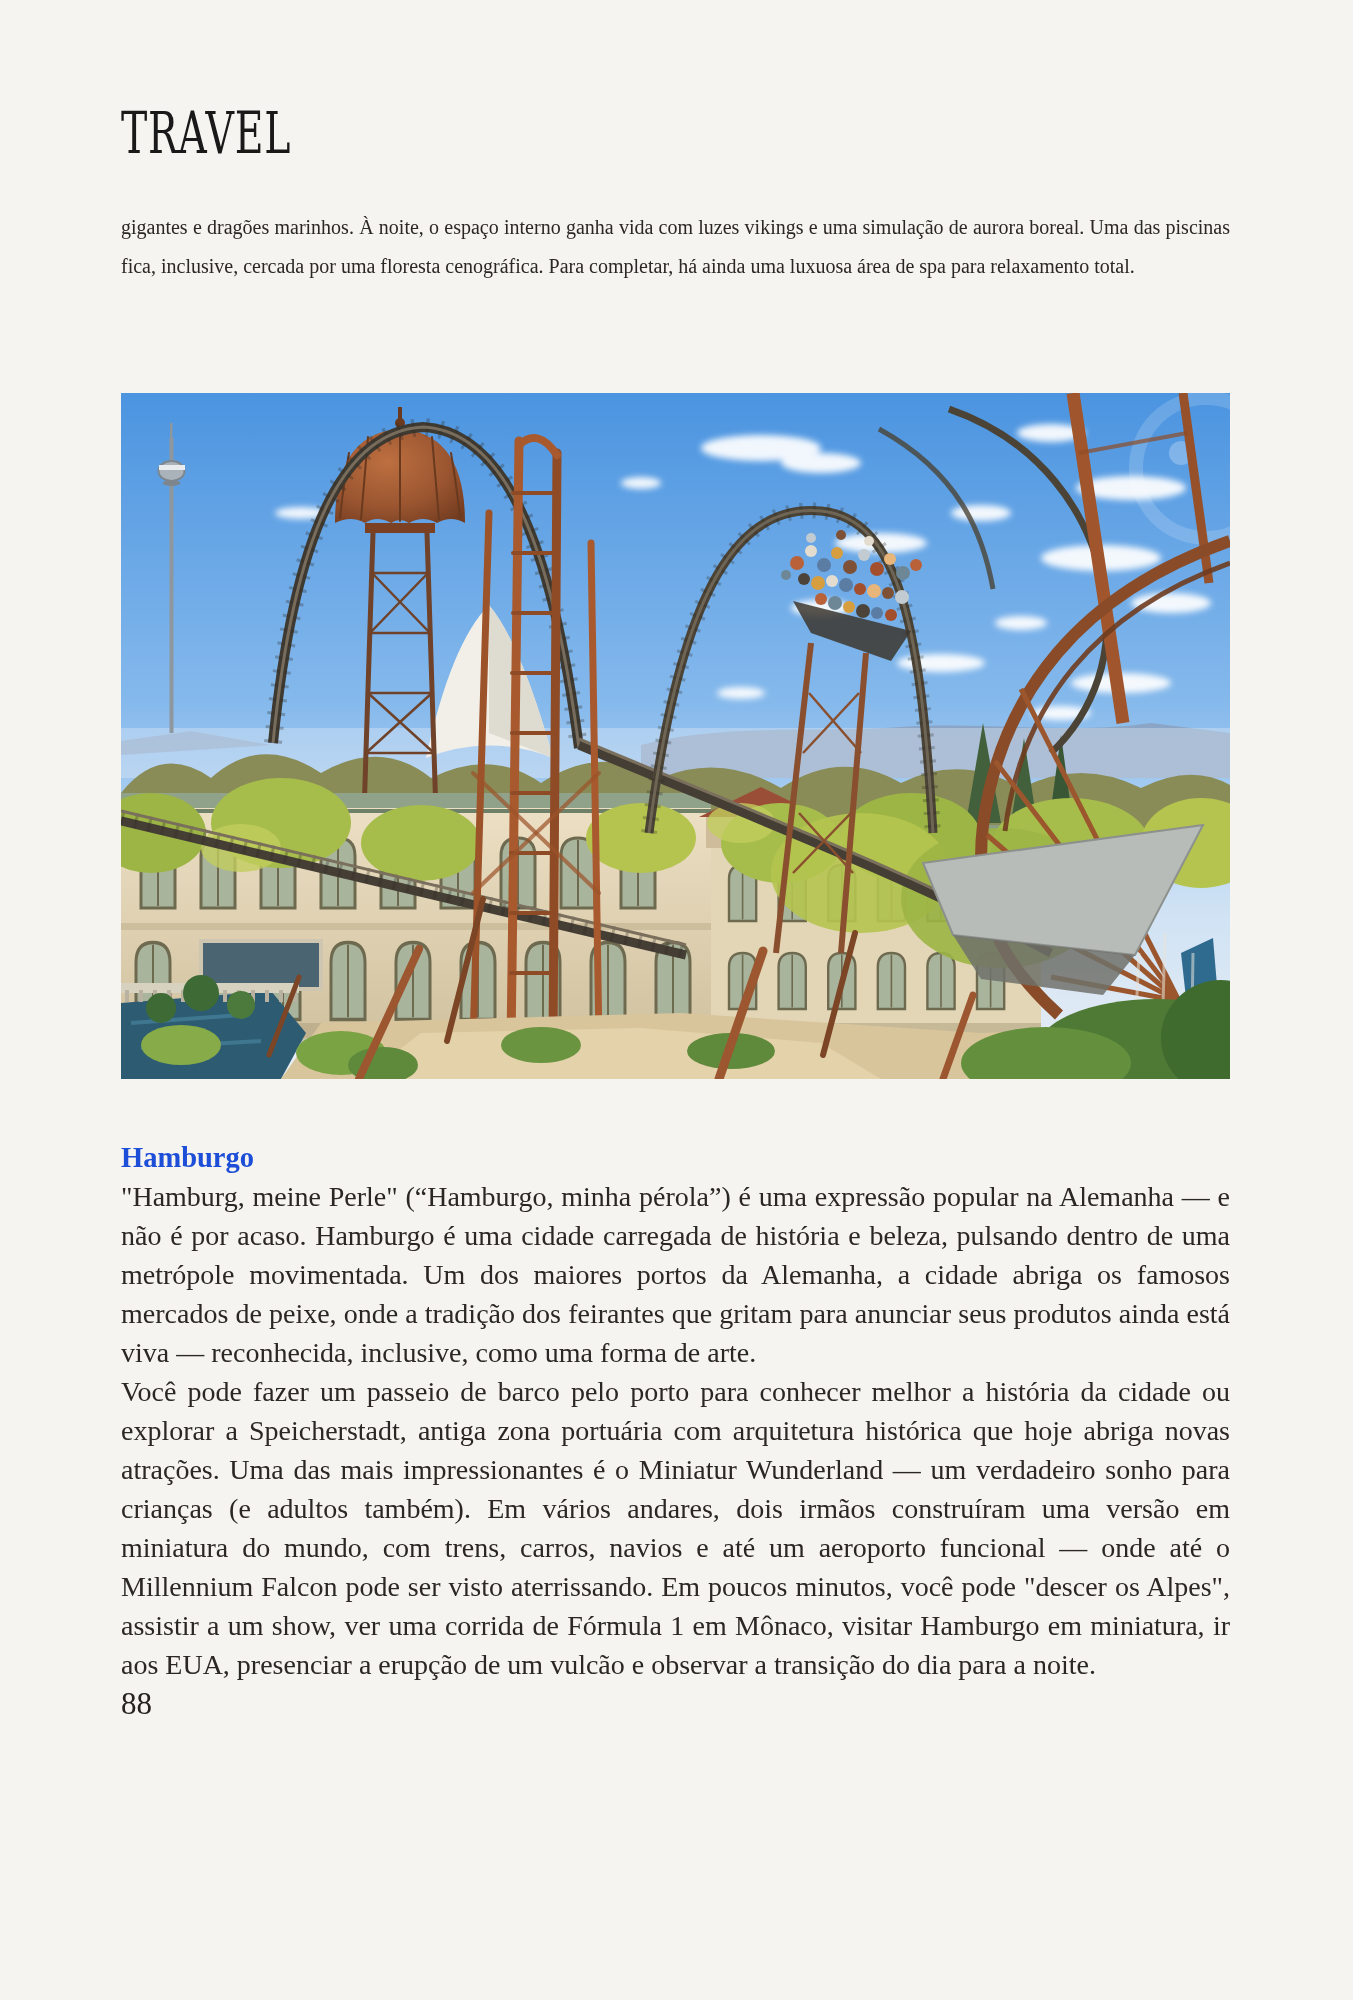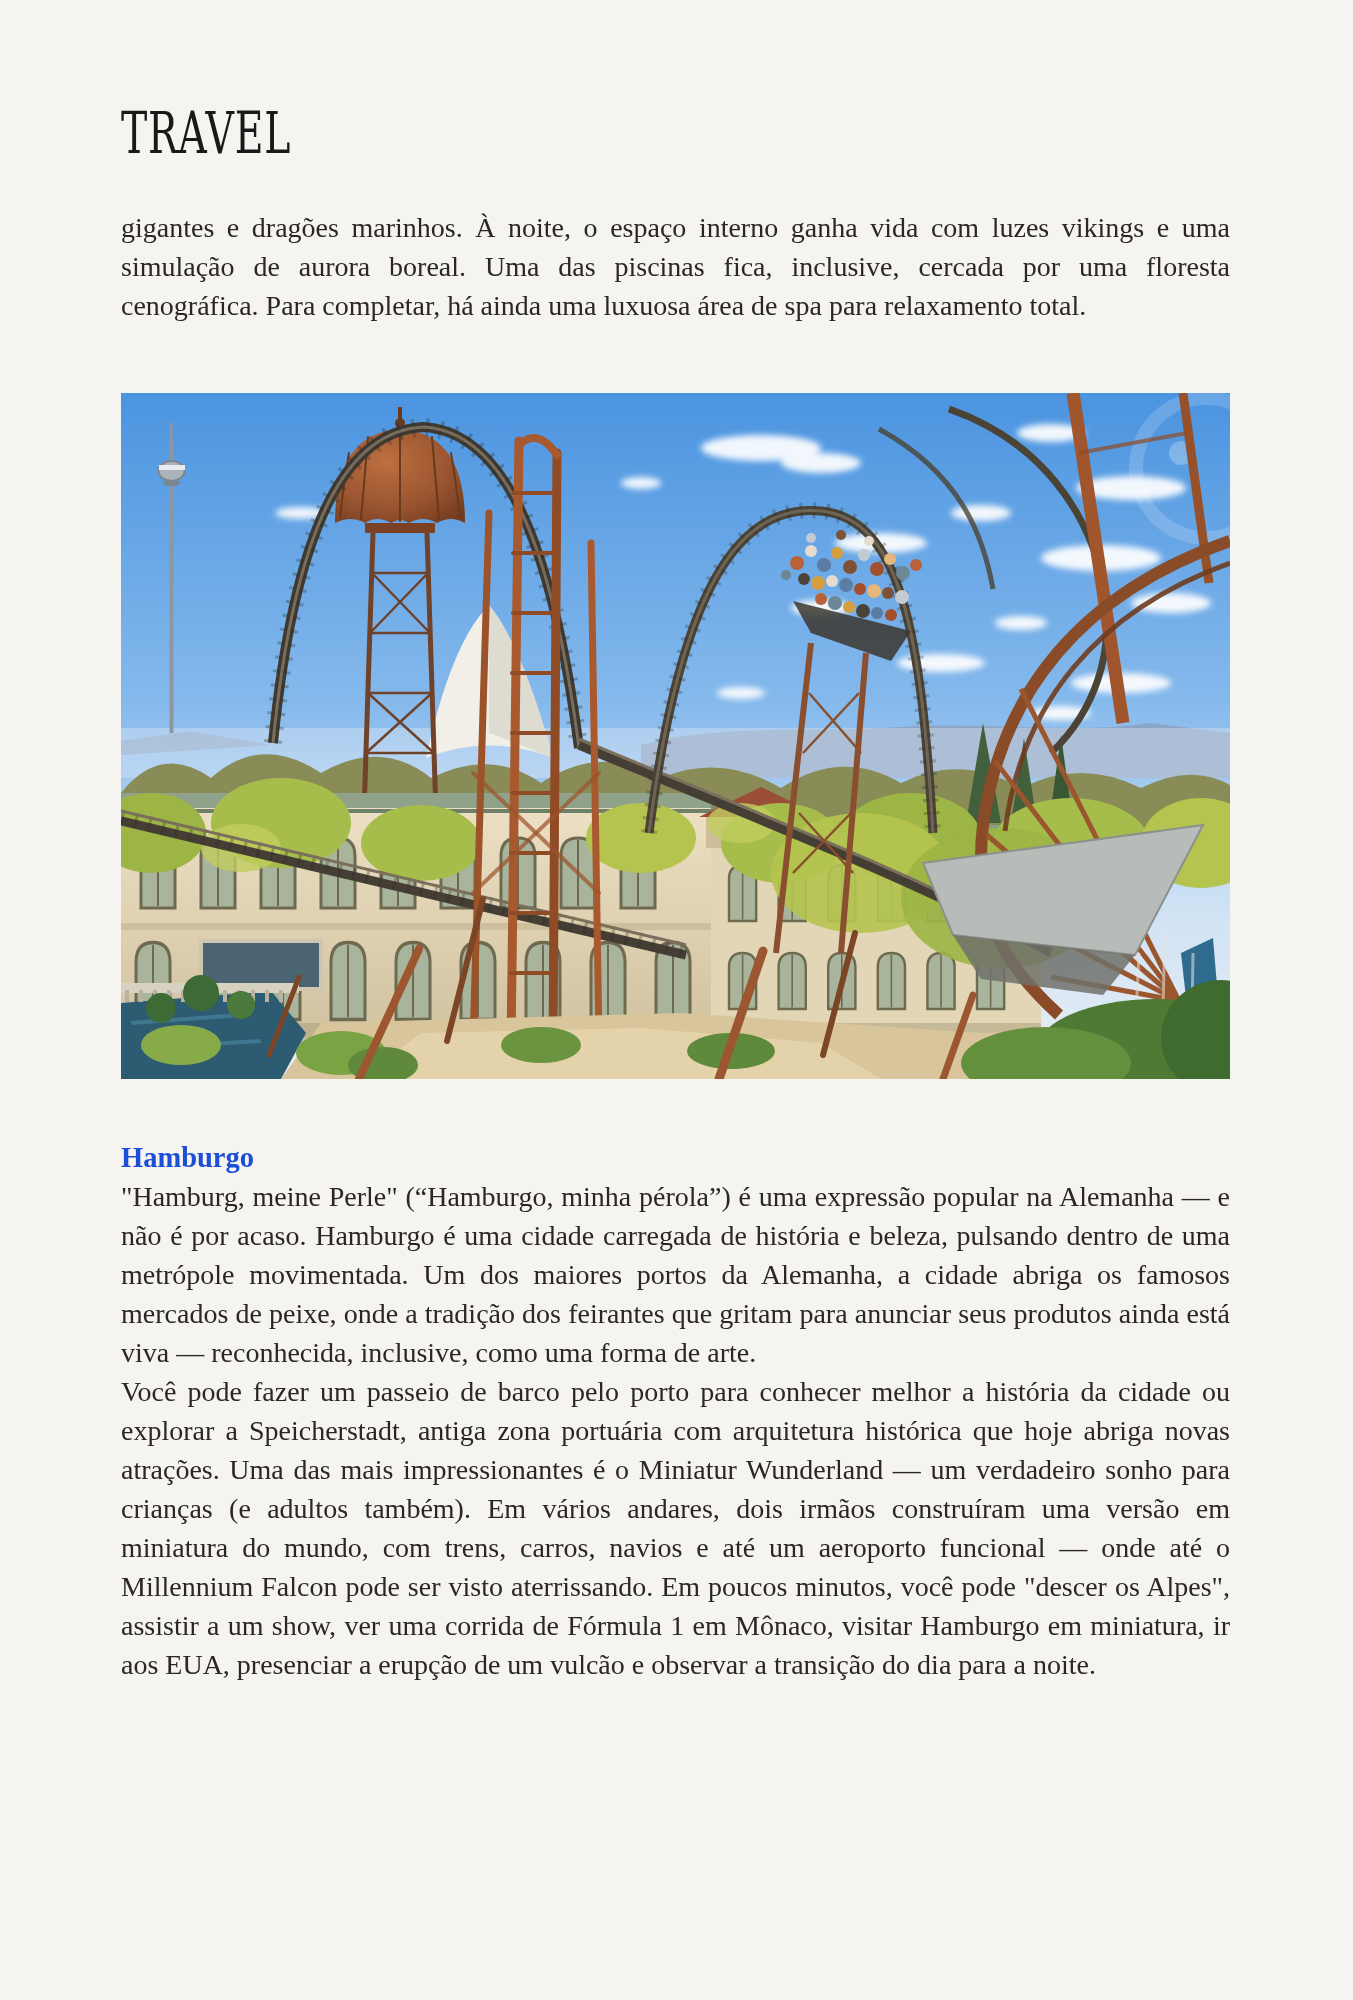--- a/index.html
+++ b/index.html
@@ -14,21 +14,21 @@
   .travel {
     position:absolute; left:121px; top:104px; margin:0;
     font-family:"DejaVu Serif", serif;
     font-size:58px; font-weight:500; line-height:1;
     letter-spacing:1px; color:#191919;
     transform:scaleX(.68); transform-origin:left top;
     white-space:nowrap;
   }
   .intro {
     position:absolute; left:121px; top:208px; width:1109px;
-    font-size:28px; line-height:39px; text-align:justify; margin:0;
+    font-size:20px; line-height:39px; text-align:justify; margin:0;
   }
   figure.photo {
     position:absolute; left:121px; top:393px; width:1109px; height:686px;
     margin:0; overflow:hidden; background:#9dbede;
   }
   figure.photo svg { display:block; width:100%; height:100%; }
   .bodytext { position:absolute; left:121px; top:1138px; width:1109px; }
   .bodytext h2 {
     font-size:28.5px; line-height:39px; margin:0; font-weight:700; color:#1d4ed8;
   }
@@ -361,15 +361,16 @@
         <ellipse cx="925" cy="670" rx="85" ry="36" fill="#64903e"></ellipse>
         <ellipse cx="1100" cy="645" rx="60" ry="58" fill="#3f6b2e"></ellipse>
       </g>
     </svg>
   </figure>
 
   <section class="bodytext">
     <h2>Hamburgo</h2>
     <p>"Hamburg, meine Perle" (“Hamburgo, minha pérola”) é uma expressão popular na Alemanha — e não é por acaso. Hamburgo é uma cidade carregada de história e beleza, pulsando dentro de uma metrópole movimentada. Um dos maiores portos da Alemanha, a cidade abriga os famosos mercados de peixe, onde a tradição dos feirantes que gritam para anunciar seus produtos ainda está viva — reconhecida, inclusive, como uma forma de arte.</p>
     <p>Você pode fazer um passeio de barco pelo porto para conhecer melhor a história da cidade ou explorar a Speicherstadt, antiga zona portuária com arquitetura histórica que hoje abriga novas atrações. Uma das mais impressionantes é o Miniatur Wunderland — um verdadeiro sonho para crianças (e adultos também). Em vários andares, dois irmãos construíram uma versão em miniatura do mundo, com trens, carros, navios e até um aeroporto funcional — onde até o Millennium Falcon pode ser visto aterrissando. Em poucos minutos, você pode "descer os Alpes", assistir a um show, ver uma corrida de Fórmula 1 em Mônaco, visitar Hamburgo em miniatura, ir aos EUA, presenciar a erupção de um vulcão e observar a transição do dia para a noite.</p>
+    <div class="pageno">88</div>
   </section>
 
 </div>
 
 </body></html>

